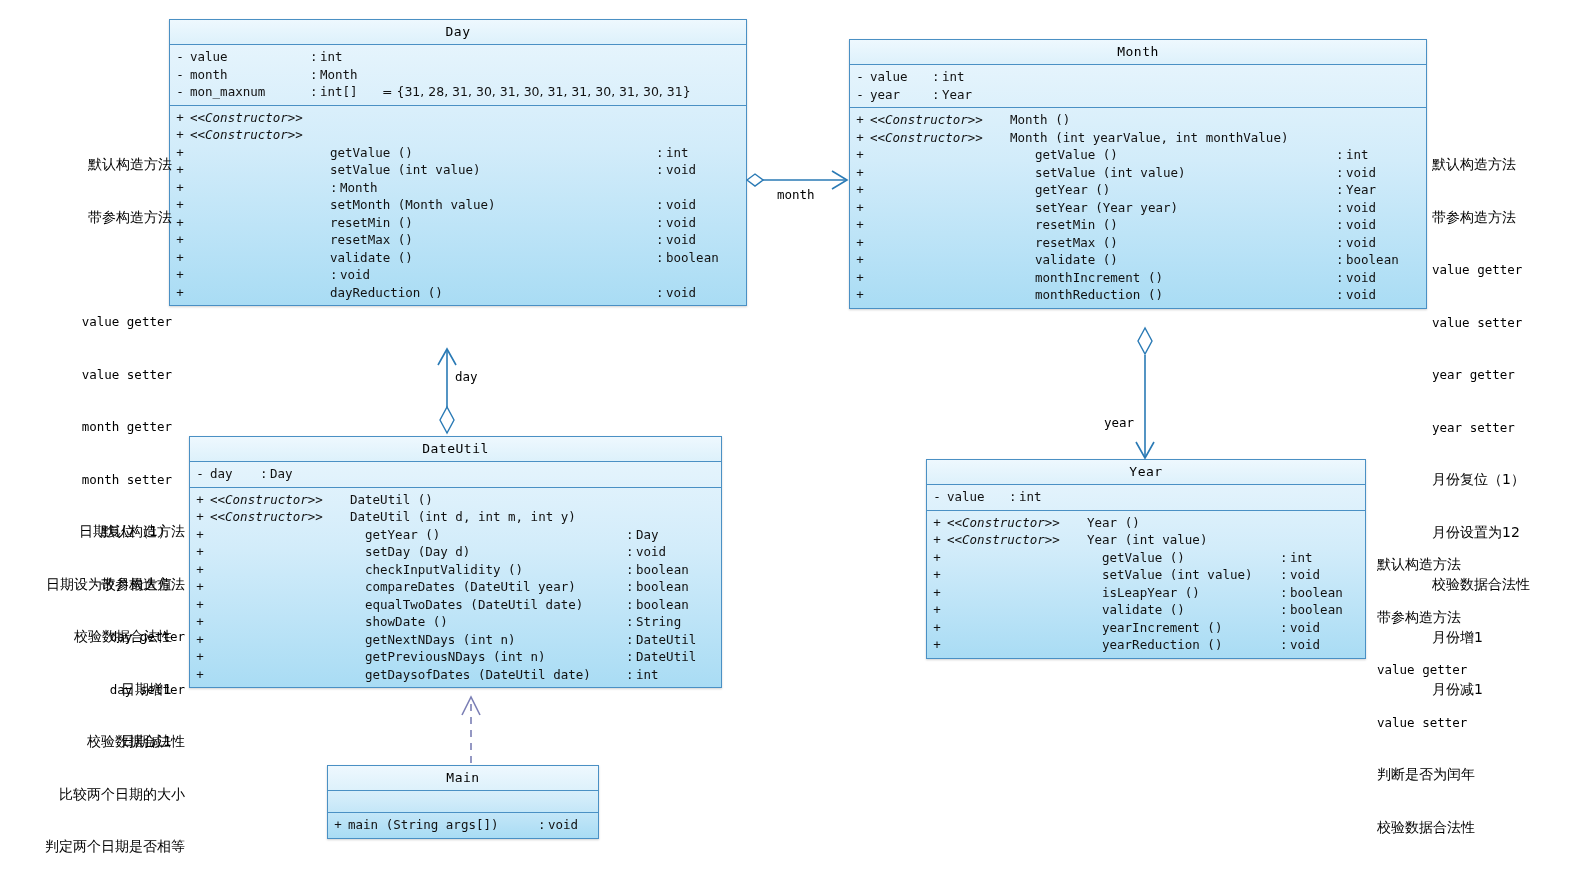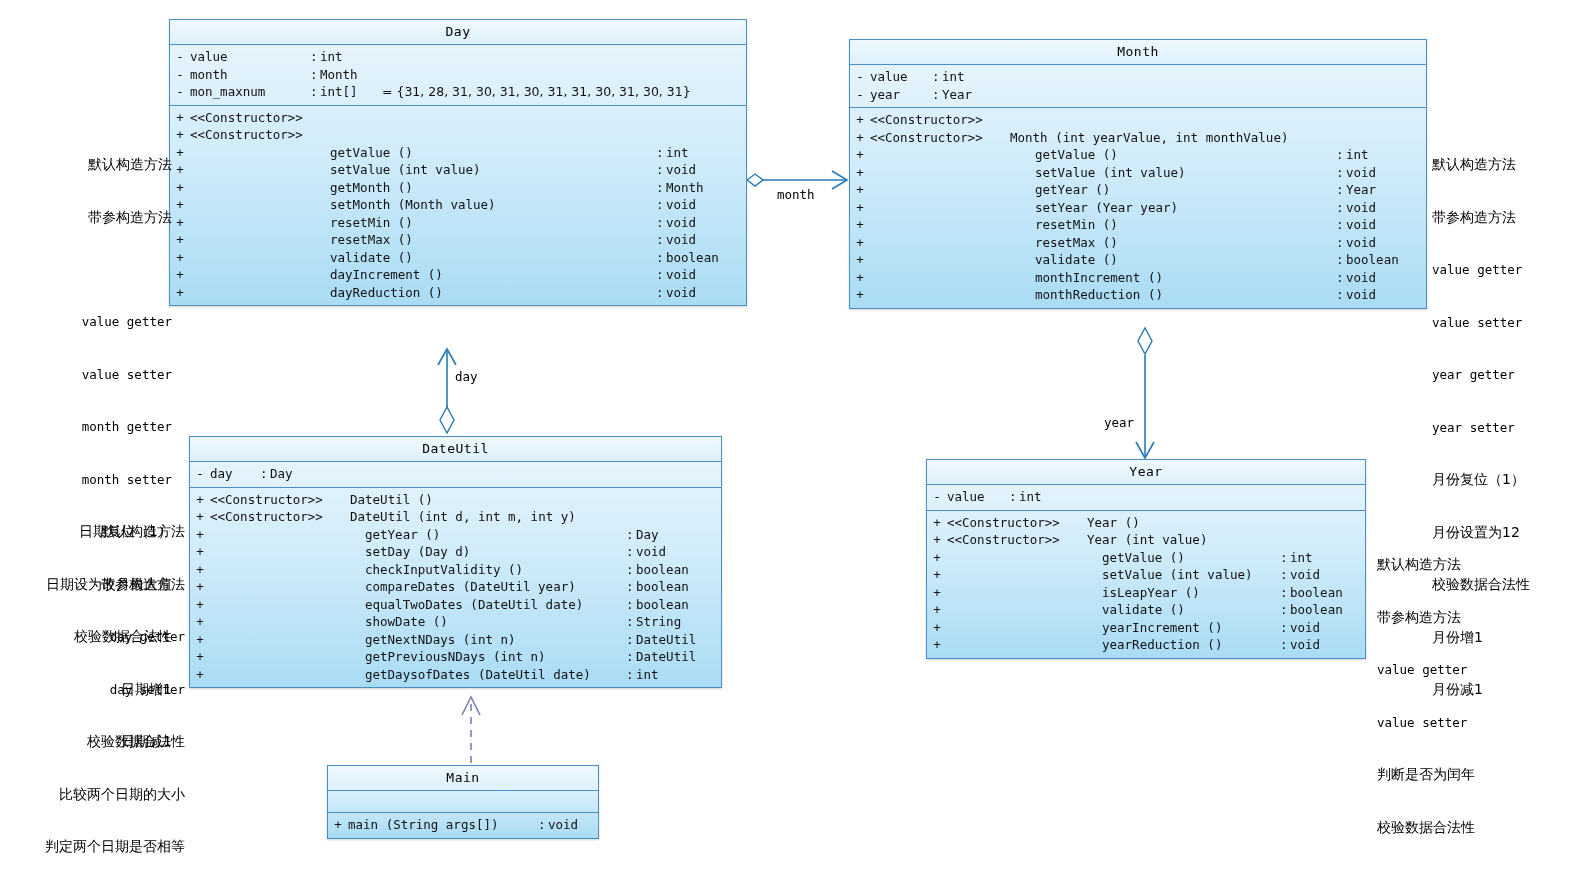--- a/index.html
+++ b/index.html
@@ -36,21 +36,21 @@
   .uml-section.empty { height: 22px; }
 
   .member {
     display: flex;
     font-size: 12.5px;
     line-height: 17.5px;
     color: #111;
     white-space: pre;
   }
   .m-vis   { width: 20px; text-align: center; flex: 0 0 20px; }
-  .m-stereo{ flex: 0 0 auto; }
+  .m-stereo{ flex: 0 0 auto; font-style: italic; }
   .m-name  { flex: 1 1 auto; }
   .m-colon { flex: 0 0 10px; text-align: left; }
   .m-type  { flex: 0 0 auto; }
 
   
   .notes {
     position: absolute;
     font-size: 12.5px;
     line-height: 17.5px;
     color: #000;
@@ -125,21 +125,20 @@
       <div class="member">
         <span class="m-vis">+</span>
         <span class="m-stereo" style="flex:0 0 140px;"></span>
         <span class="m-name">setValue (int value)</span>
         <span class="m-colon">:</span>
         <span class="m-type" style="flex:0 0 80px;">void</span>
       </div>
       <div class="member">
         <span class="m-vis">+</span>
         <span class="m-stereo" style="flex:0 0 140px;"></span>
-        <span class="m-name">getMonth ()</span>
         <span class="m-colon">:</span>
         <span class="m-type" style="flex:0 0 80px;">Month</span>
       </div>
       <div class="member">
         <span class="m-vis">+</span>
         <span class="m-stereo" style="flex:0 0 140px;"></span>
         <span class="m-name">setMonth (Month value)</span>
         <span class="m-colon">:</span>
         <span class="m-type" style="flex:0 0 80px;">void</span>
       </div>
@@ -160,21 +159,20 @@
       <div class="member">
         <span class="m-vis">+</span>
         <span class="m-stereo" style="flex:0 0 140px;"></span>
         <span class="m-name">validate ()</span>
         <span class="m-colon">:</span>
         <span class="m-type" style="flex:0 0 80px;">boolean</span>
       </div>
       <div class="member">
         <span class="m-vis">+</span>
         <span class="m-stereo" style="flex:0 0 140px;"></span>
-        <span class="m-name">dayIncrement ()</span>
         <span class="m-colon">:</span>
         <span class="m-type" style="flex:0 0 80px;">void</span>
       </div>
       <div class="member">
         <span class="m-vis">+</span>
         <span class="m-stereo" style="flex:0 0 140px;"></span>
         <span class="m-name">dayReduction ()</span>
         <span class="m-colon">:</span>
         <span class="m-type" style="flex:0 0 80px;">void</span>
       </div>
@@ -209,20 +207,21 @@
         <span class="m-vis">-</span>
         <span class="m-name" style="flex:0 0 62px;">year</span>
         <span class="m-colon">:</span>
         <span class="m-type">Year</span>
       </div>
     </div>
     <div class="uml-section">
       <div class="member">
         <span class="m-vis">+</span>
         <span class="m-stereo" style="flex:0 0 140px;">&lt;&lt;Constructor&gt;&gt;</span>
+        <span class="m-name">Month ()</span>
         <span class="m-type" style="flex:0 0 80px;"></span>
       </div>
       <div class="member">
         <span class="m-vis">+</span>
         <span class="m-stereo" style="flex:0 0 140px;">&lt;&lt;Constructor&gt;&gt;</span>
         <span class="m-name">Month (int yearValue, int monthValue)</span>
         <span class="m-type" style="flex:0 0 80px;"></span>
       </div>
       <div class="member">
         <span class="m-vis">+</span>

